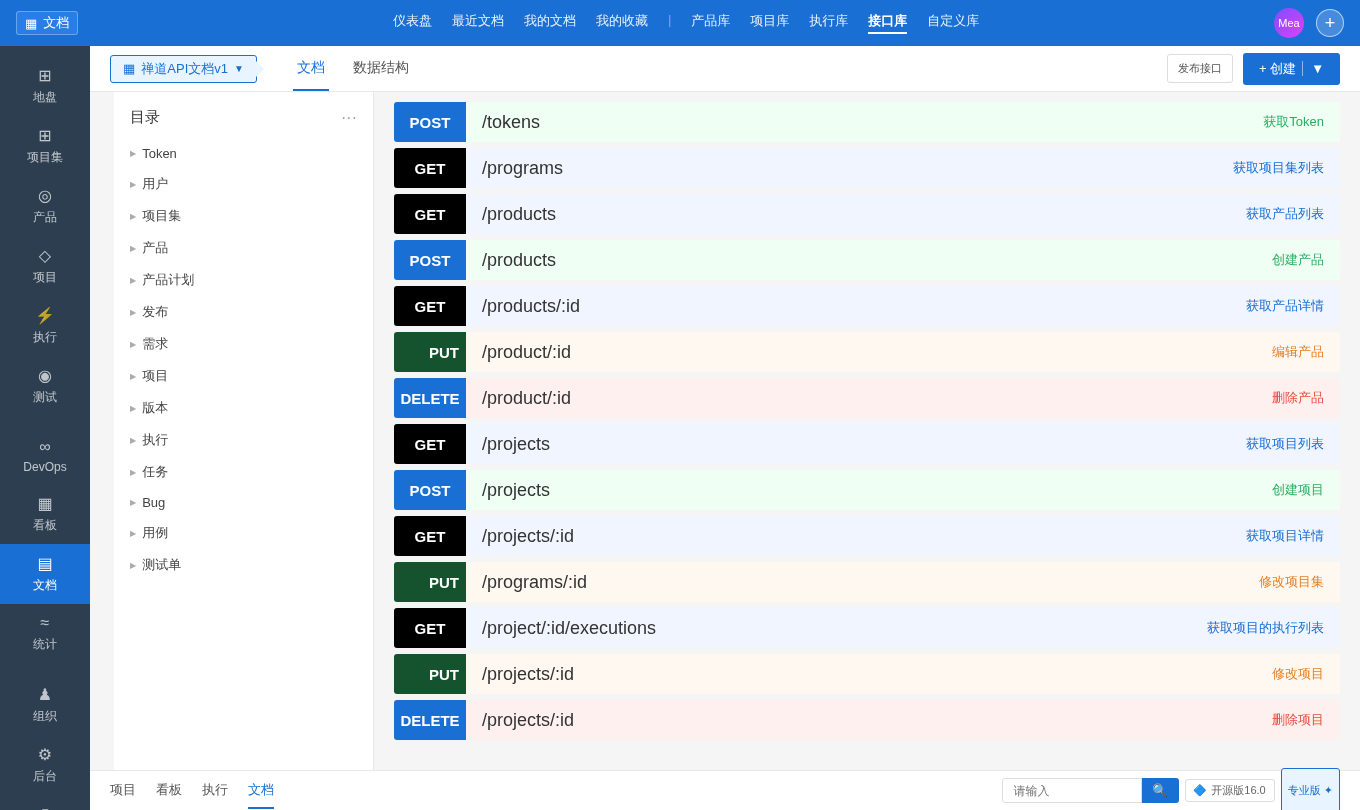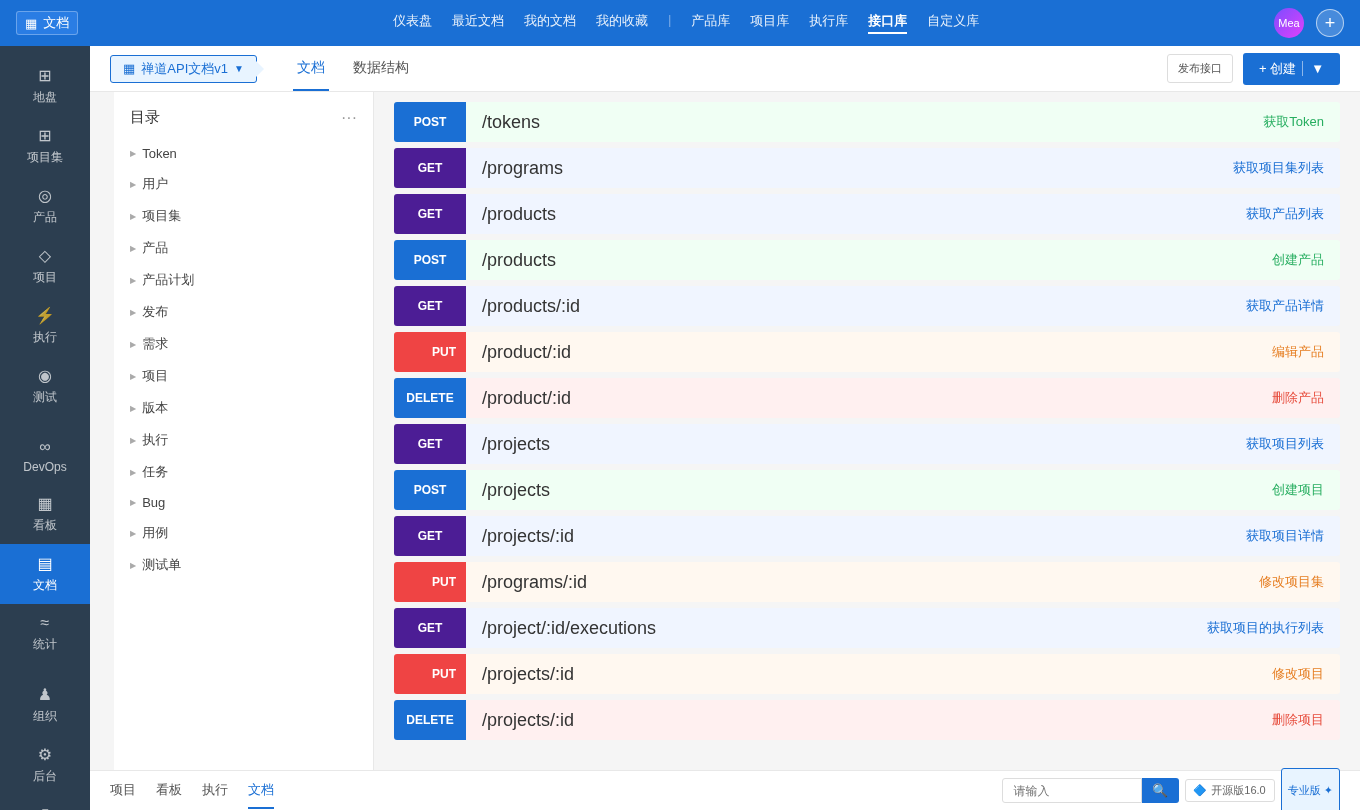--- a/index.html
+++ b/index.html
@@ -229,27 +229,27 @@
     }
     .method-badge {
       width: 72px;
       min-width: 72px;
       height: 40px;
       display: flex;
       align-items: center;
       justify-content: center;
       color: white;
       font-weight: bold;
-      font-size: 12px;
+      font-size: 15px;
       background: #1a6fd4;
       flex-shrink: 0;
     }
-    .method-get { background: #4c1d95; }
+    .method-get { background: #000000; }
     .method-post { background: #1a6fd4; }
-    .method-put { background: #ef4444; padding-left: 28px; }
+    .method-put { background: #14532d; padding-left: 28px; }
     .method-delete { background: #1a6fd4; }
     .api-path {
       flex: 1;
       padding: 0 16px;
       font-size: 18px;
       color: #333;
       height: 40px;
       display: flex;
       align-items: center;
     }

